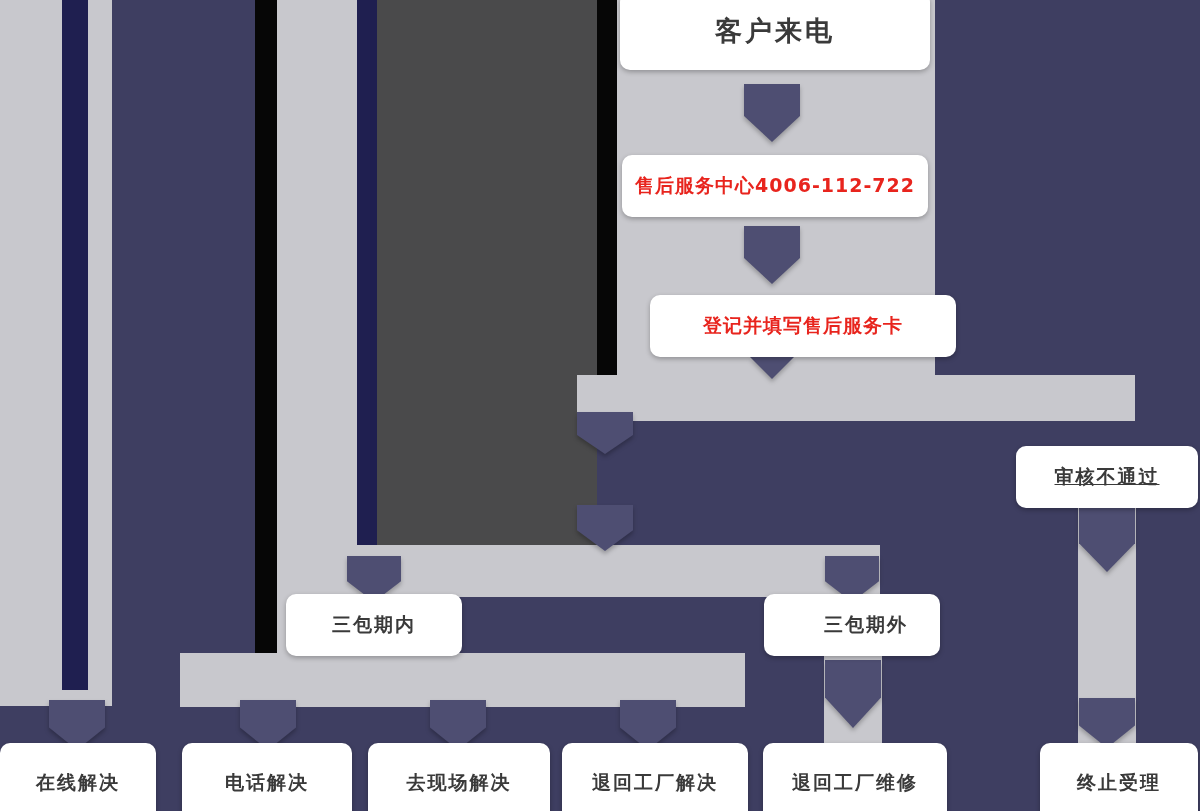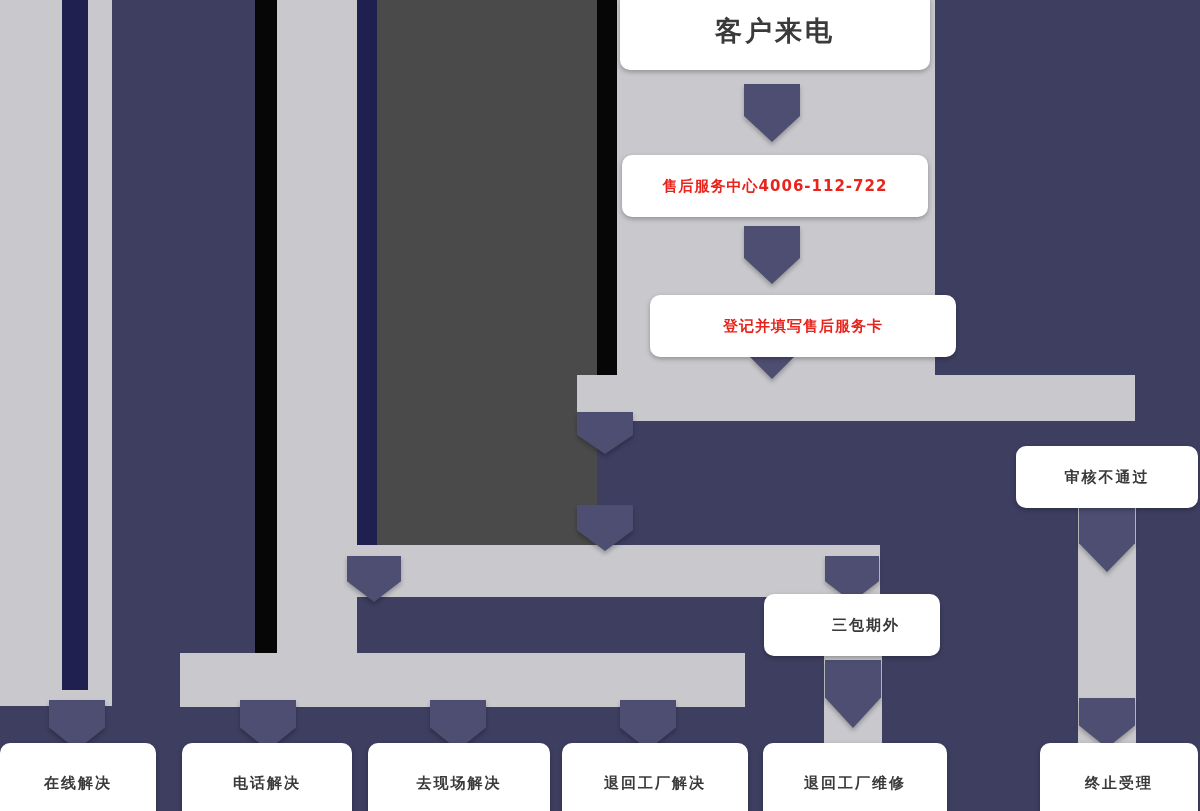--- a/index.html
+++ b/index.html
@@ -15,21 +15,21 @@
     overflow:hidden;
   }
   .panel  { position:absolute; background: var(--panel_dark,#4A4A4B); }
   .pipe   { position:absolute; background: var(--pipe,#C8C8CD); }
   .stripe-black { position:absolute; background: var(--stripe_black,#060606); }
   .stripe-navy  { position:absolute; background: var(--stripe_navy,#1F1F50); }
   .node {
     position:absolute; background: var(--box_bg,#FFFFFF);
     border-radius:10px;
     display:flex; align-items:center; justify-content:center;
-    font-size:15px; font-weight:600; letter-spacing:2px;
+    font-size:19px; font-weight:600; letter-spacing:2px;
     color: var(--text_dark,#3A3A3A);
     box-shadow: 0 2px 5px rgba(0,0,0,0.28);
     white-space:nowrap;
   }
   .node.red   { color: var(--text_red,#E8241D); font-weight:700; letter-spacing:1px; }
   .node.title { font-size:27px; font-weight:700; letter-spacing:3px; }
   .arrow { position:absolute; filter: drop-shadow(0 3px 2px rgba(0,0,0,0.25)); }
   .arrow::before {
     content:""; display:block; width:100%; height:100%;
     background: var(--arrow,#4E4E72);
@@ -76,22 +76,23 @@
   <div class="arrow" style="left:430px; top:700px; width:56px; height:50px;"></div>
   <div class="arrow" style="left:620px; top:700px; width:56px; height:50px;"></div>
 
   <div class="node title" style="left:620px; top:-8px; width:310px; height:78px;">客户来电</div>
 
   <div class="node red" style="left:622px; top:155px; width:306px; height:62px;">售后服务中心4006-112-722</div>
 
   <div class="node red" style="left:622px; top:295px; width:306px; height:62px;margin-left:28px;">登记并填写售后服务卡</div>
 
 
-  <div class="node" style="left:1016px; top:446px; width:182px; height:62px;">审核不通过</div>
+  <div class="node" style="left:1016px; top:446px; width:182px; height:62px;text-decoration:underline;">审核不通过</div>
 
+  <div class="node" style="left:286px; top:594px; width:176px; height:62px;">三包期内</div>
 
   <div class="node" style="left:764px; top:594px; width:176px; height:62px;padding-left:28px;">三包期外</div>
 
   <div class="node" style="left:0; top:743px; width:156px; height:80px;">在线解决</div>
 
   <div class="node" style="left:182px; top:743px; width:170px; height:80px;">电话解决</div>
 
   <div class="node" style="left:368px; top:743px; width:182px; height:80px;">去现场解决</div>
 
   <div class="node" style="left:562px; top:743px; width:186px; height:80px;">退回工厂解决</div>

